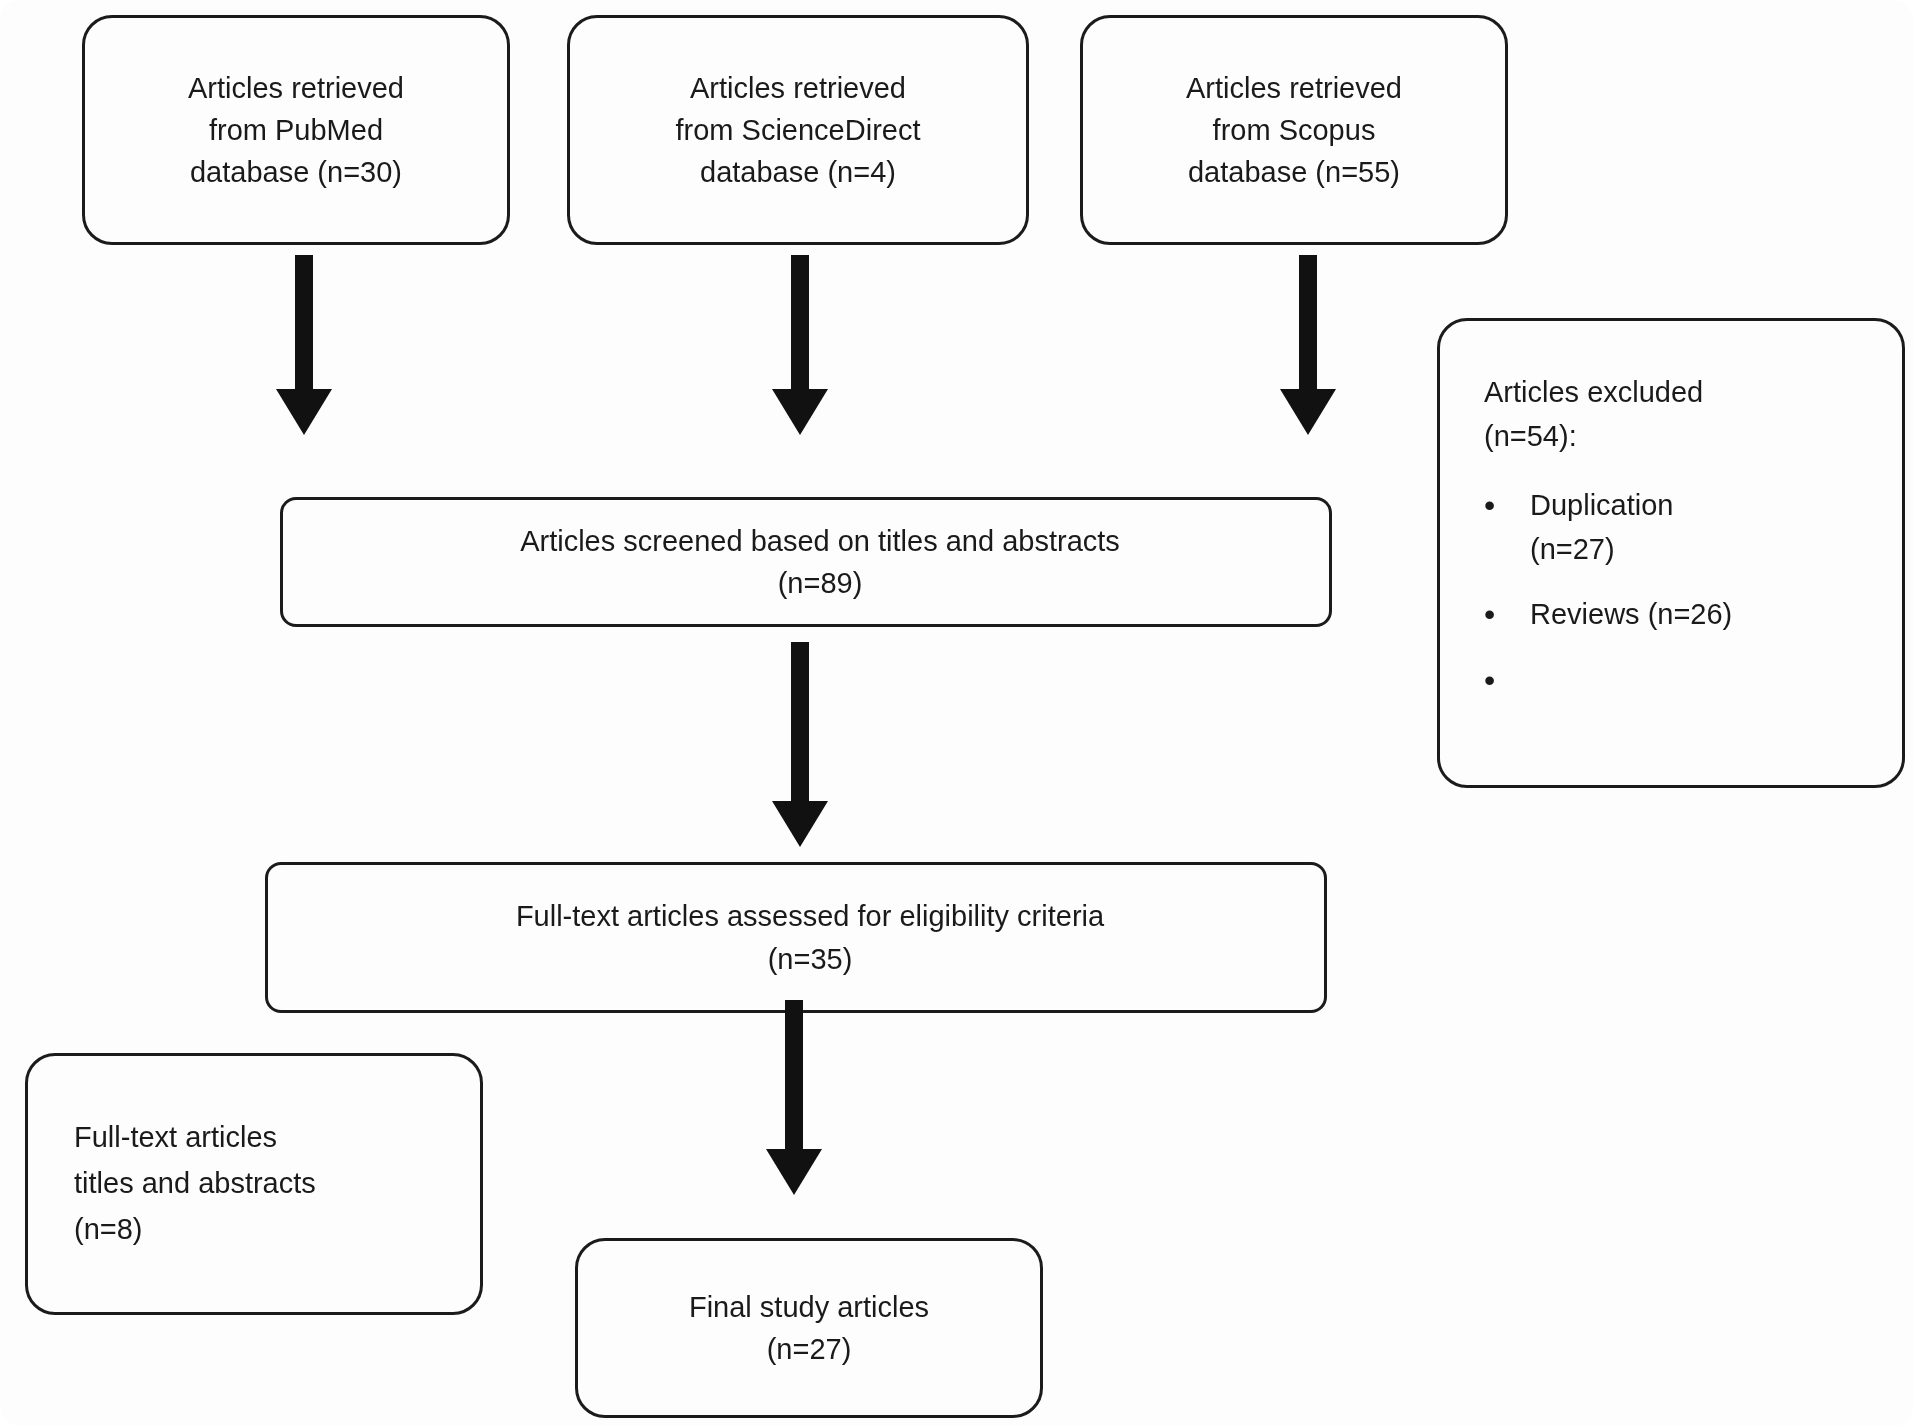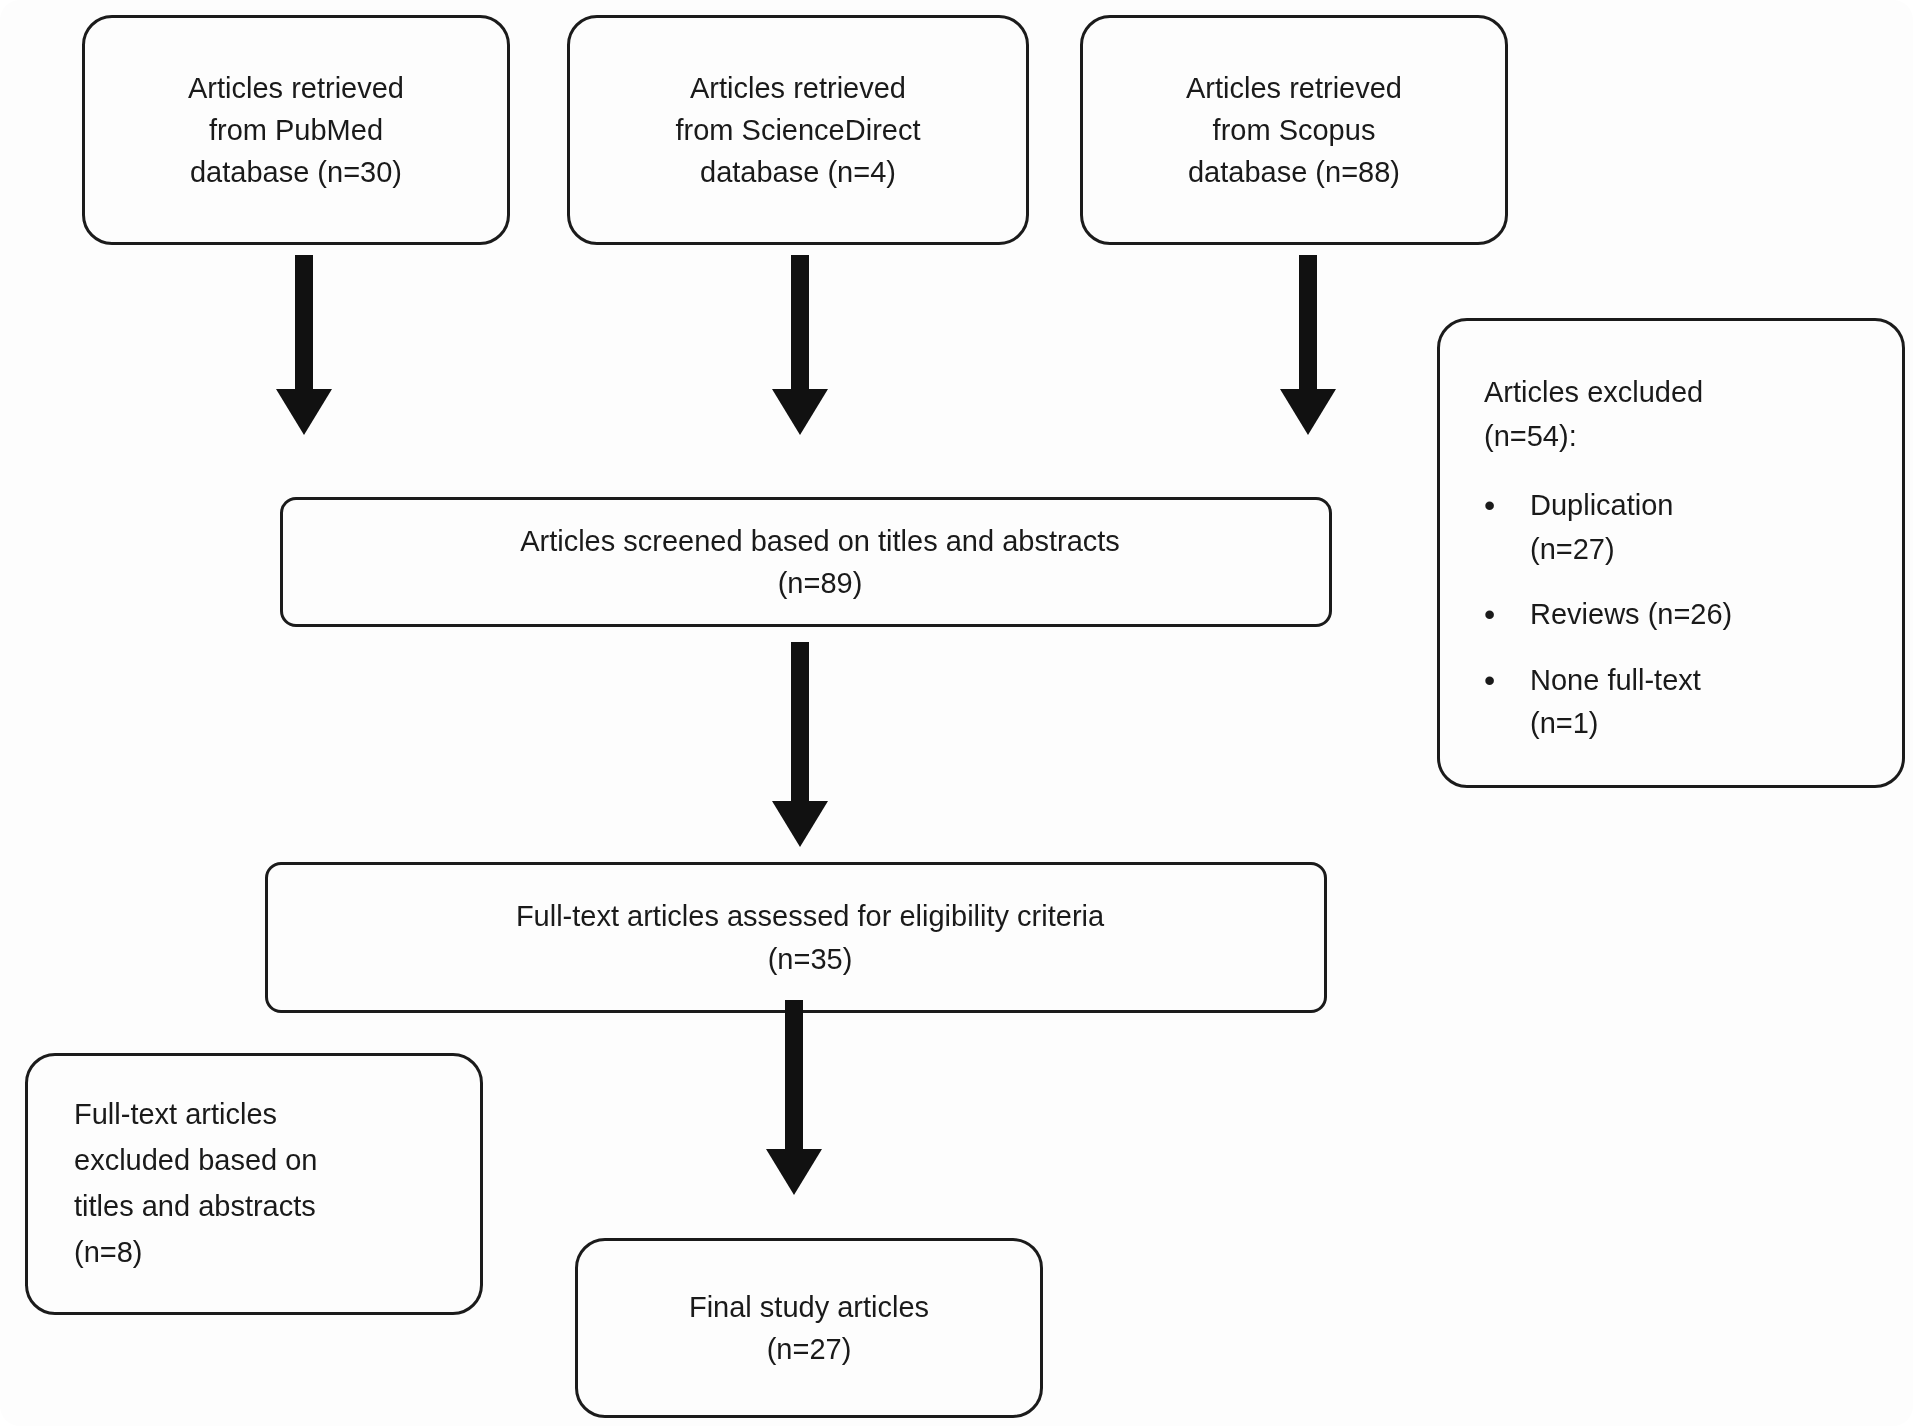--- a/index.html
+++ b/index.html
@@ -96,21 +96,21 @@
 
   <div class="box round-lg" style="left:567px; top:15px; width:462px; height:230px;">
     <span class="line">Articles retrieved</span>
     <span class="line">from ScienceDirect</span>
     <span class="line">database (n=4)</span>
   </div>
 
   <div class="box round-lg" style="left:1080px; top:15px; width:428px; height:230px;">
     <span class="line">Articles retrieved</span>
     <span class="line">from Scopus</span>
-    <span class="line">database (n=88)</span>
+    <span class="line">database (n=55)</span>
   </div>
 
   <div class="arrow" style="left:276px; top:255px; height:180px;">
     <div class="shaft"></div>
     <div class="head"></div>
   </div>
   <div class="arrow" style="left:772px; top:255px; height:180px;">
     <div class="shaft"></div>
     <div class="head"></div>
   </div>
@@ -137,45 +137,40 @@
       </span>
     </div>
     <div class="bullet-item">
       <span class="bullet-glyph">•</span>
       <span class="bullet-text">
         <span class="bline">Reviews (n=26)</span>
       </span>
     </div>
     <div class="bullet-item">
       <span class="bullet-glyph">•</span>
-      <span class="bullet-text">
-        <span class="bline">None full-text</span>
-        <span class="bline">(n=1)</span>
-      </span>
     </div>
   </div>
 
   <div class="arrow" style="left:772px; top:642px; height:205px;">
     <div class="shaft"></div>
     <div class="head"></div>
   </div>
 
   <div class="box round-md" style="left:265px; top:862px; width:1062px; height:151px;">
     <span class="line">Full-text articles assessed for eligibility criteria</span>
     <span class="line">(n=35)</span>
   </div>
 
   <div class="arrow" style="left:766px; top:1000px; height:195px;">
     <div class="shaft"></div>
     <div class="head"></div>
   </div>
 
   <div class="box round-lg box-left-align" style="left:25px; top:1053px; width:458px; height:262px;">
     <span class="line">Full-text articles</span>
-    <span class="line">excluded based on</span>
     <span class="line">titles and abstracts</span>
     <span class="line">(n=8)</span>
   </div>
 
   <div class="box round-lg" style="left:575px; top:1238px; width:468px; height:180px;">
     <span class="line">Final study articles</span>
     <span class="line">(n=27)</span>
   </div>
 
 </div>

